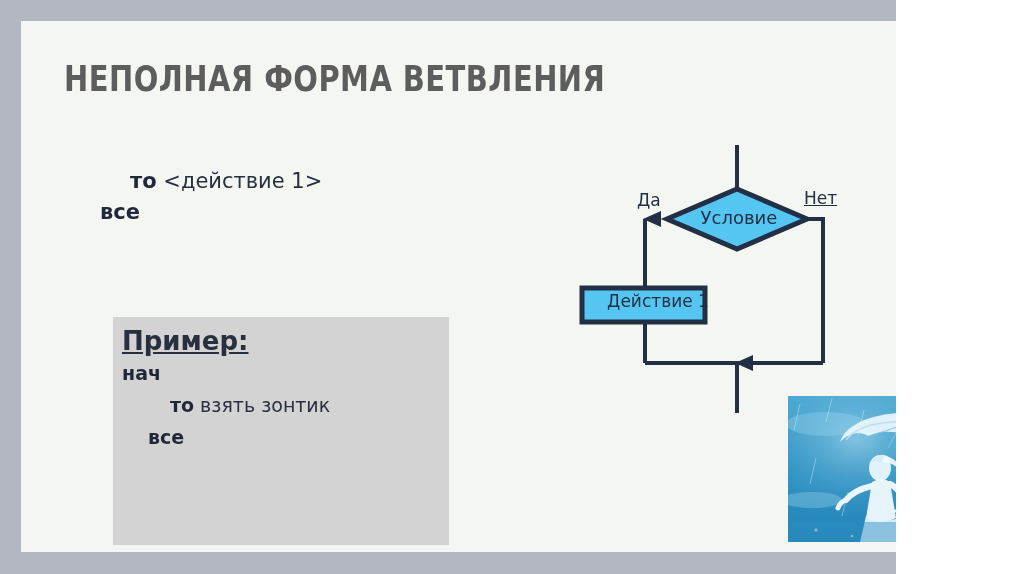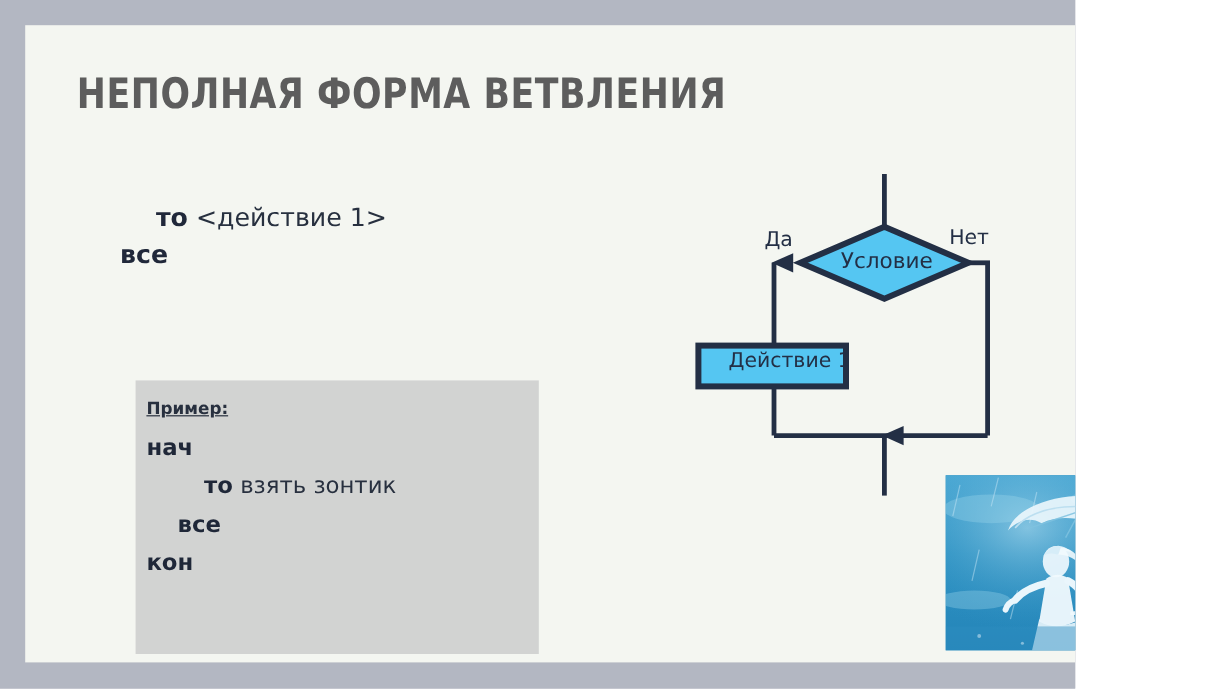--- a/index.html
+++ b/index.html
@@ -81,21 +81,21 @@
     top: 8px;
     right: 6px;
     color: #28303f;
     font-size: 19px;
     line-height: 32px;
   }
   #example-body .kw { font-weight: bold; color: #1f2738; }
   #example-body .hdr {
     font-weight: bold;
     text-decoration: underline;
-    font-size: 14px;
+    font-size: 26px;
   }
   #example-body .ln { white-space: nowrap; }
   #example-body .ind1 { padding-left: 26px; }
   #example-body .ind2 { padding-left: 48px; }
 
   
   #flowchart {
     position: absolute;
     left: 540px;
     top: 100px;
@@ -103,21 +103,21 @@
     height: 310px;
   }
   #flowchart svg { display: block; }
   .fc-label {
     position: absolute;
     color: #232f45;
     font-size: 17px;
     white-space: nowrap;
   }
   #label-da  { left: 76px;  top: 69px; }
-  #label-net { left: 230px; top: 67px; }
+  #label-net { left: 243px; top: 67px; text-decoration: underline; }
   #label-uslovie {
     left: 110px; top: 86px;
     width: 136px;
     text-align: center;
     font-size: 18px;
   }
   #label-deystvie {
     left: 36px; top: 170px;
     width: 122px;
     text-align: center;
@@ -159,23 +159,20 @@
       <div id="example-body">
         <div class="ln hdr">Пример:</div>
         <div class="ln">
           <span class="kw">нач</span><span></span>
         </div>
         <div class="ln ind2">
           <span class="kw">то</span><span> взять зонтик</span>
         </div>
         <div class="ln ind1">
           <span class="kw">все</span><span></span>
-        </div>
-        <div class="ln">
-          <span class="kw">кон</span><span></span>
         </div>
       </div>
     </div>
 
     <div id="flowchart">
       <svg width="320" height="310" viewBox="0 0 320 310">
         <g stroke="#232f45" stroke-width="4" fill="none" stroke-linecap="butt">
 
           <line x1="176" y1="24" x2="176" y2="68"></line>
 

